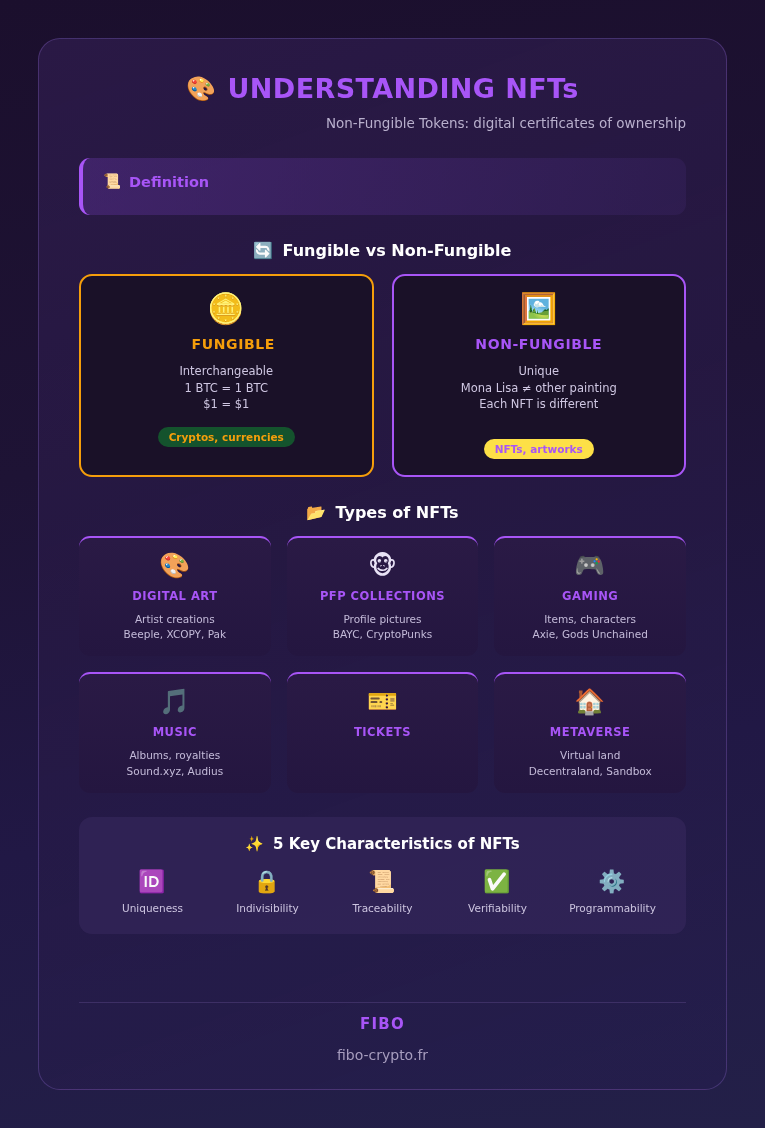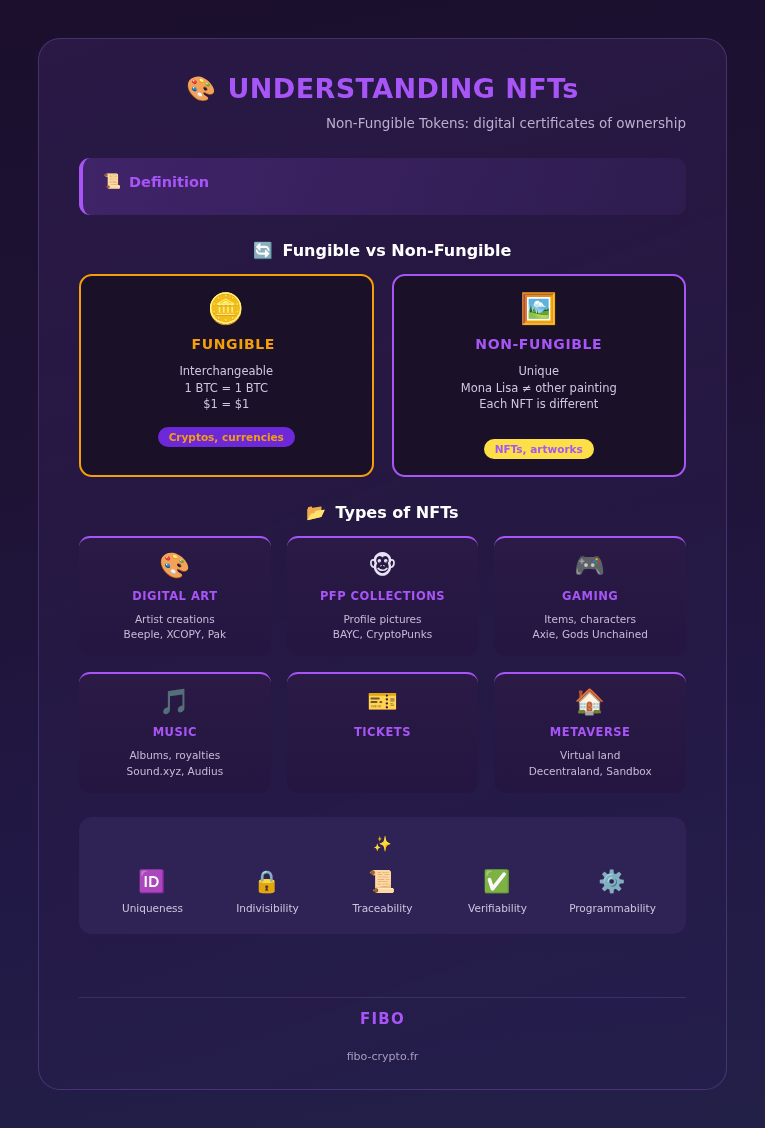--- a/index.html
+++ b/index.html
@@ -64,21 +64,21 @@
   .cmp.fungible { border:2px solid #f59e0b; }
   .cmp.nonfungible { border:2px solid #a855f7; }
   .cmp .ico { font-size:30px; line-height:1; margin-bottom:12px; }
   .cmp .name { font-size:14px; font-weight:bold; letter-spacing:.6px; margin-bottom:11px; }
   .cmp.fungible .name { color:#f59e0b;margin-left:14px; }
   .cmp.nonfungible .name { color:#a855f7;text-align:center; }
   .cmp .lines { font-size:11.5px; line-height:1.45; color:#cfc7e2; margin-bottom:14px; }
   .pill {
     font-size:10.5px; font-weight:bold; border-radius:11px; padding:4px 11px;
   }
-  .pill.orange { color:#f59e0b; background:#6d28d9; }
+  .pill.orange { color:#f59e0b; background:#14532d; }
   .pill.purple { color:#a855f7; background:#fde047;margin-top:12px; }
 
   
   .types-head { margin-top:26px; }
   .types-grid { display:grid; grid-template-columns:repeat(3,1fr); gap:16px; margin-top:14px; }
   .tcard {
     background:linear-gradient(180deg, #2a1a45 0%, #241640 100%);
     border-radius:11px;
     border-top:2px solid #a855f7;
     padding:15px 10px 14px;
@@ -101,21 +101,21 @@
   .chip .ico { font-size:22px; line-height:1; margin-bottom:9px; }
   .chip .lbl { font-size:10.5px; color:#cdc5e0; }
 
   
   .footer {
     margin-top:auto; padding-top:12px;
     border-top:1px solid rgba(150,120,200,.22);
     text-align:center;
   }
   .brand { font-size:15px; font-weight:bold; color:#a855f7; letter-spacing:1.2px; }
-  .site { font-size:11px; color:#a79dbe; margin-top:22px; }
+  .site { font-size:14px; color:#a79dbe; margin-top:14px; }
 </style>
 </head>
 <body>
 
 <div class="page">
   <div class="card">
 
     <div class="title">
       <span class="emoji">🎨</span>
       <span>UNDERSTANDING NFTs</span>
@@ -205,20 +205,21 @@
         <div class="desc">
           <div>Virtual land</div>
           <div>Decentraland, Sandbox</div>
         </div>
       </div>
     </div>
 
     <div class="chars">
       <div class="section-title">
         <span>✨</span>
+        <span>5 Key Characteristics of NFTs</span>
       </div>
       <div class="chars-row">
         <div class="chip">
           <div class="ico">🆔</div>
           <div class="lbl">Uniqueness</div>
         </div>
         <div class="chip">
           <div class="ico">🔒</div>
           <div class="lbl">Indivisibility</div>
         </div>

